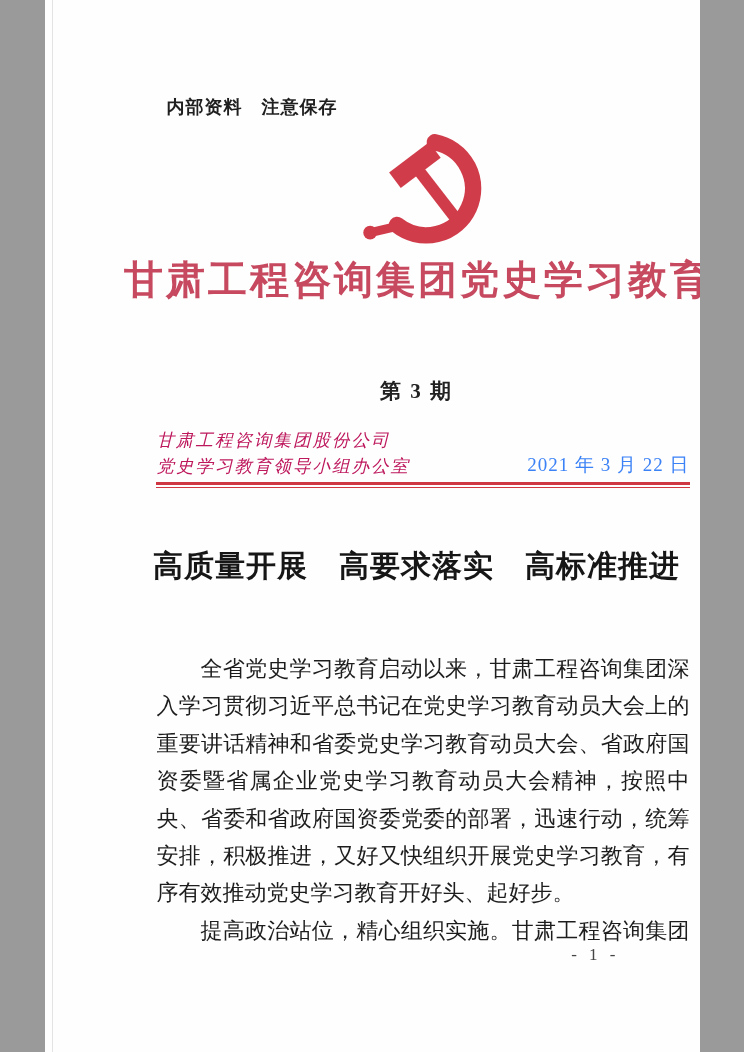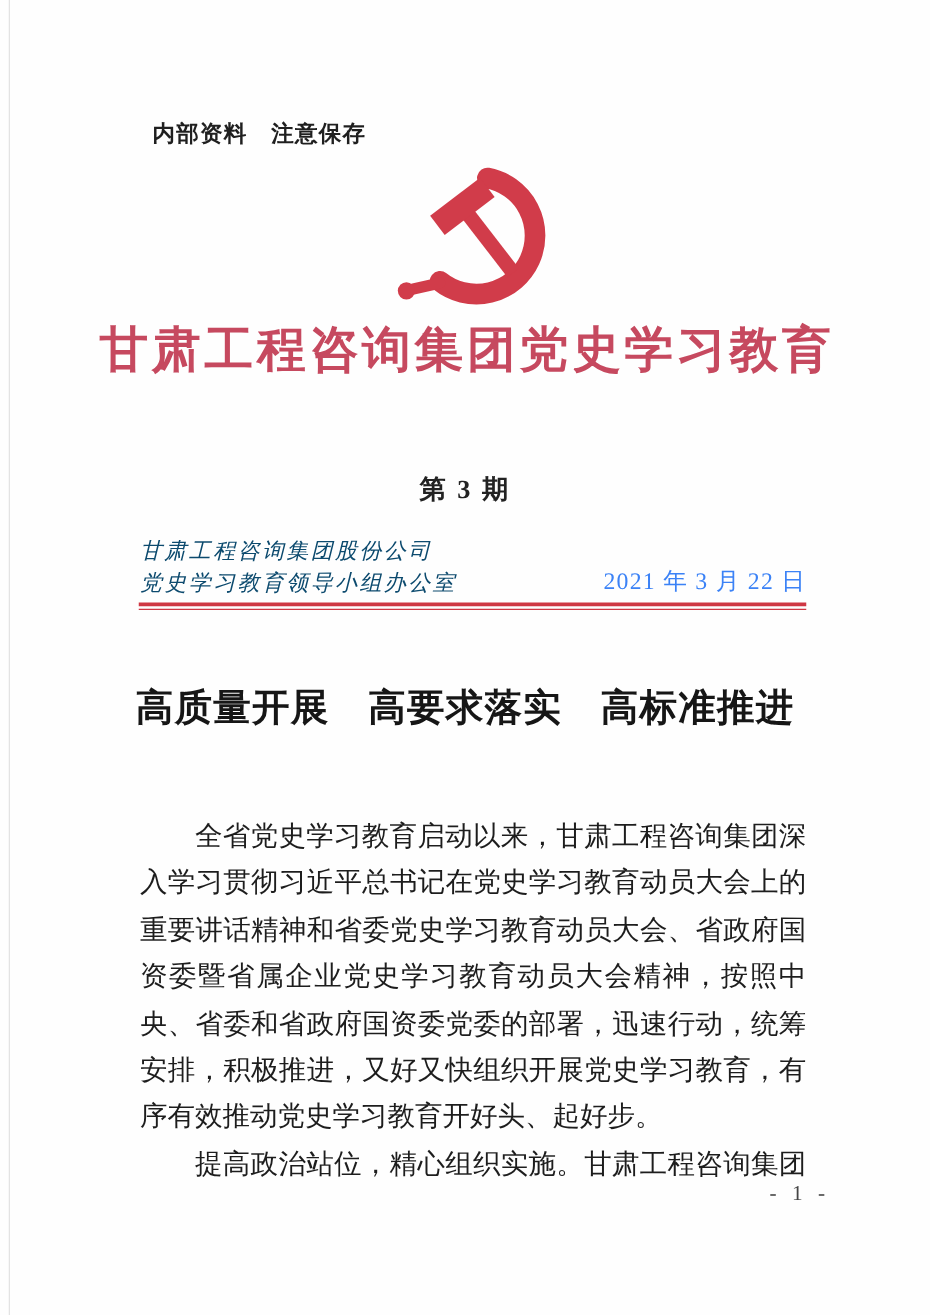--- a/index.html
+++ b/index.html
@@ -1,18 +1,18 @@
 <!DOCTYPE html>
 <html><head>
 <meta charset="utf-8">
 <style>
   html,body{margin:0;padding:0;background:#9a9a9a;}
   .page{
     position:relative;
-    width:744px;height:1052px;
+    width:655px;height:1052px;
     margin:0 auto;
     background:#fefefe;
     overflow:hidden;
     font-family:"Liberation Serif","DejaVu Serif",serif;
     color:#1c1c1c;
   }
   .scan-edge{
     position:absolute;left:7px;top:0;width:1px;height:100%;
     background:#e3e3e3;
   }
@@ -42,21 +42,21 @@
     position:absolute;left:0;top:377px;width:744px;
     text-align:center;
     font-size:21px;font-weight:bold;color:#222;
     letter-spacing:2px;
   }
   .issuer-row{
     position:absolute;left:112px;top:427px;width:533px;
     display:flex;justify-content:space-between;align-items:flex-end;
   }
   .issuer-org{
-    font-size:17.5px;font-style:italic;line-height:26px;color:#0c4a6e;
+    font-size:17.5px;font-style:italic;line-height:26px;color:#be185d;
     letter-spacing:2px;
   }
   .issuer-date{
     font-size:19px;color:#3b82f6;letter-spacing:1px;
     padding-bottom:1px;
     font-family:"Liberation Serif","DejaVu Serif",serif;
   }
   .red-rule{
     position:absolute;left:111px;top:482px;width:534px;height:2px;
     border-top:3px solid #cf3743;

